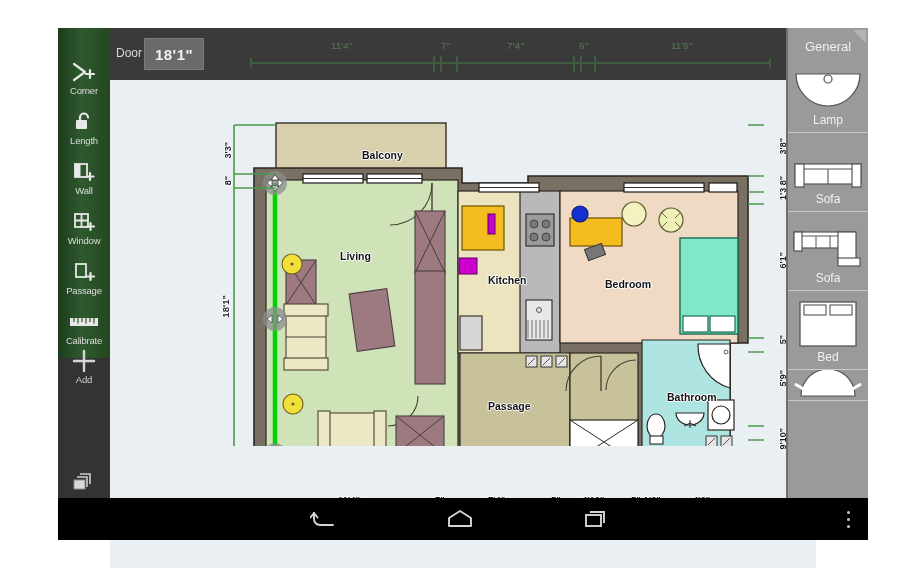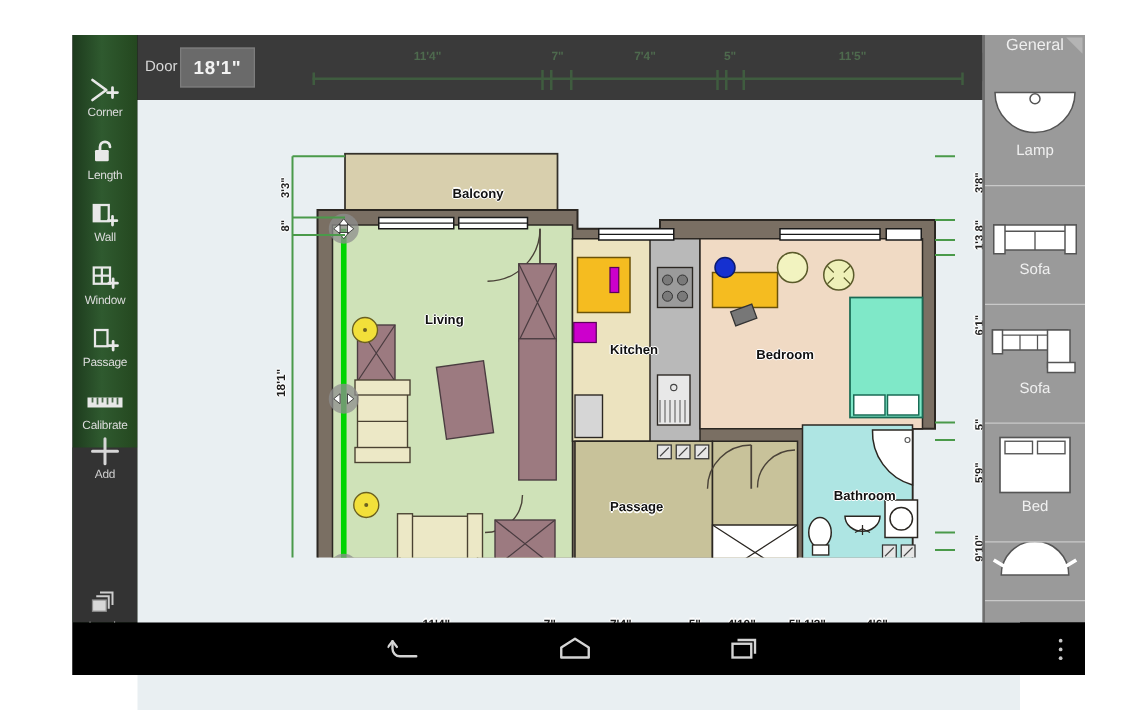--- a/index.html
+++ b/index.html
@@ -29,25 +29,25 @@
   .tr-line{position:absolute;left:0;top:30px;width:520px;height:1.5px;background:#3f5c3f;}
   .tr-tick{position:absolute;top:24px;width:1.5px;height:16px;background:#3f5c3f;}
   .tr-cap{position:absolute;top:26px;width:1.5px;height:10px;background:#3f5c3f;}
   .tr-txt{position:absolute;top:8px;font-size:9.5px;color:#4e6a4e;font-weight:bold;
           transform:translateX(-50%);white-space:nowrap;}
   .cursor-ico{position:absolute;right:10px;top:12px;}
 
   
   .rpanel{position:absolute;right:0;top:0;width:80px;height:470px;background:#9a9a9a;
           border-left:2px solid #6f6f6f;overflow:hidden;}
-  .rp-head{position:relative;height:26px;display:flex;align-items:flex-start;justify-content:center;
+  .rp-head{position:relative;height:26px;display:flex;align-items:flex-end;justify-content:center;
            color:#efefef;font-size:13px;}
   .rp-corner{position:absolute;right:2px;top:2px;width:0;height:0;
              border-left:13px solid transparent;border-top:13px solid #b4b4b4;}
-  .rp-item{position:relative;border-bottom:1px solid #c9c9c9;padding-bottom:18px;}
+  .rp-item{position:relative;border-bottom:1px solid #c9c9c9;padding-bottom:2px;}
   .rp-thumb{height:58px;display:flex;align-items:flex-end;justify-content:center;}
   .rp-lbl{text-align:center;font-size:12px;color:#f0f0f0;padding:1px 0 3px;}
 
   
   .canvas{position:absolute;left:52px;top:52px;width:706px;height:488px;background:#e9eff2;
           overflow:hidden;}
 
   
   .navbar{position:absolute;left:0;bottom:0;width:810px;height:42px;background:#000;}
   .nav-btn{position:absolute;top:8px;width:40px;height:26px;display:flex;

